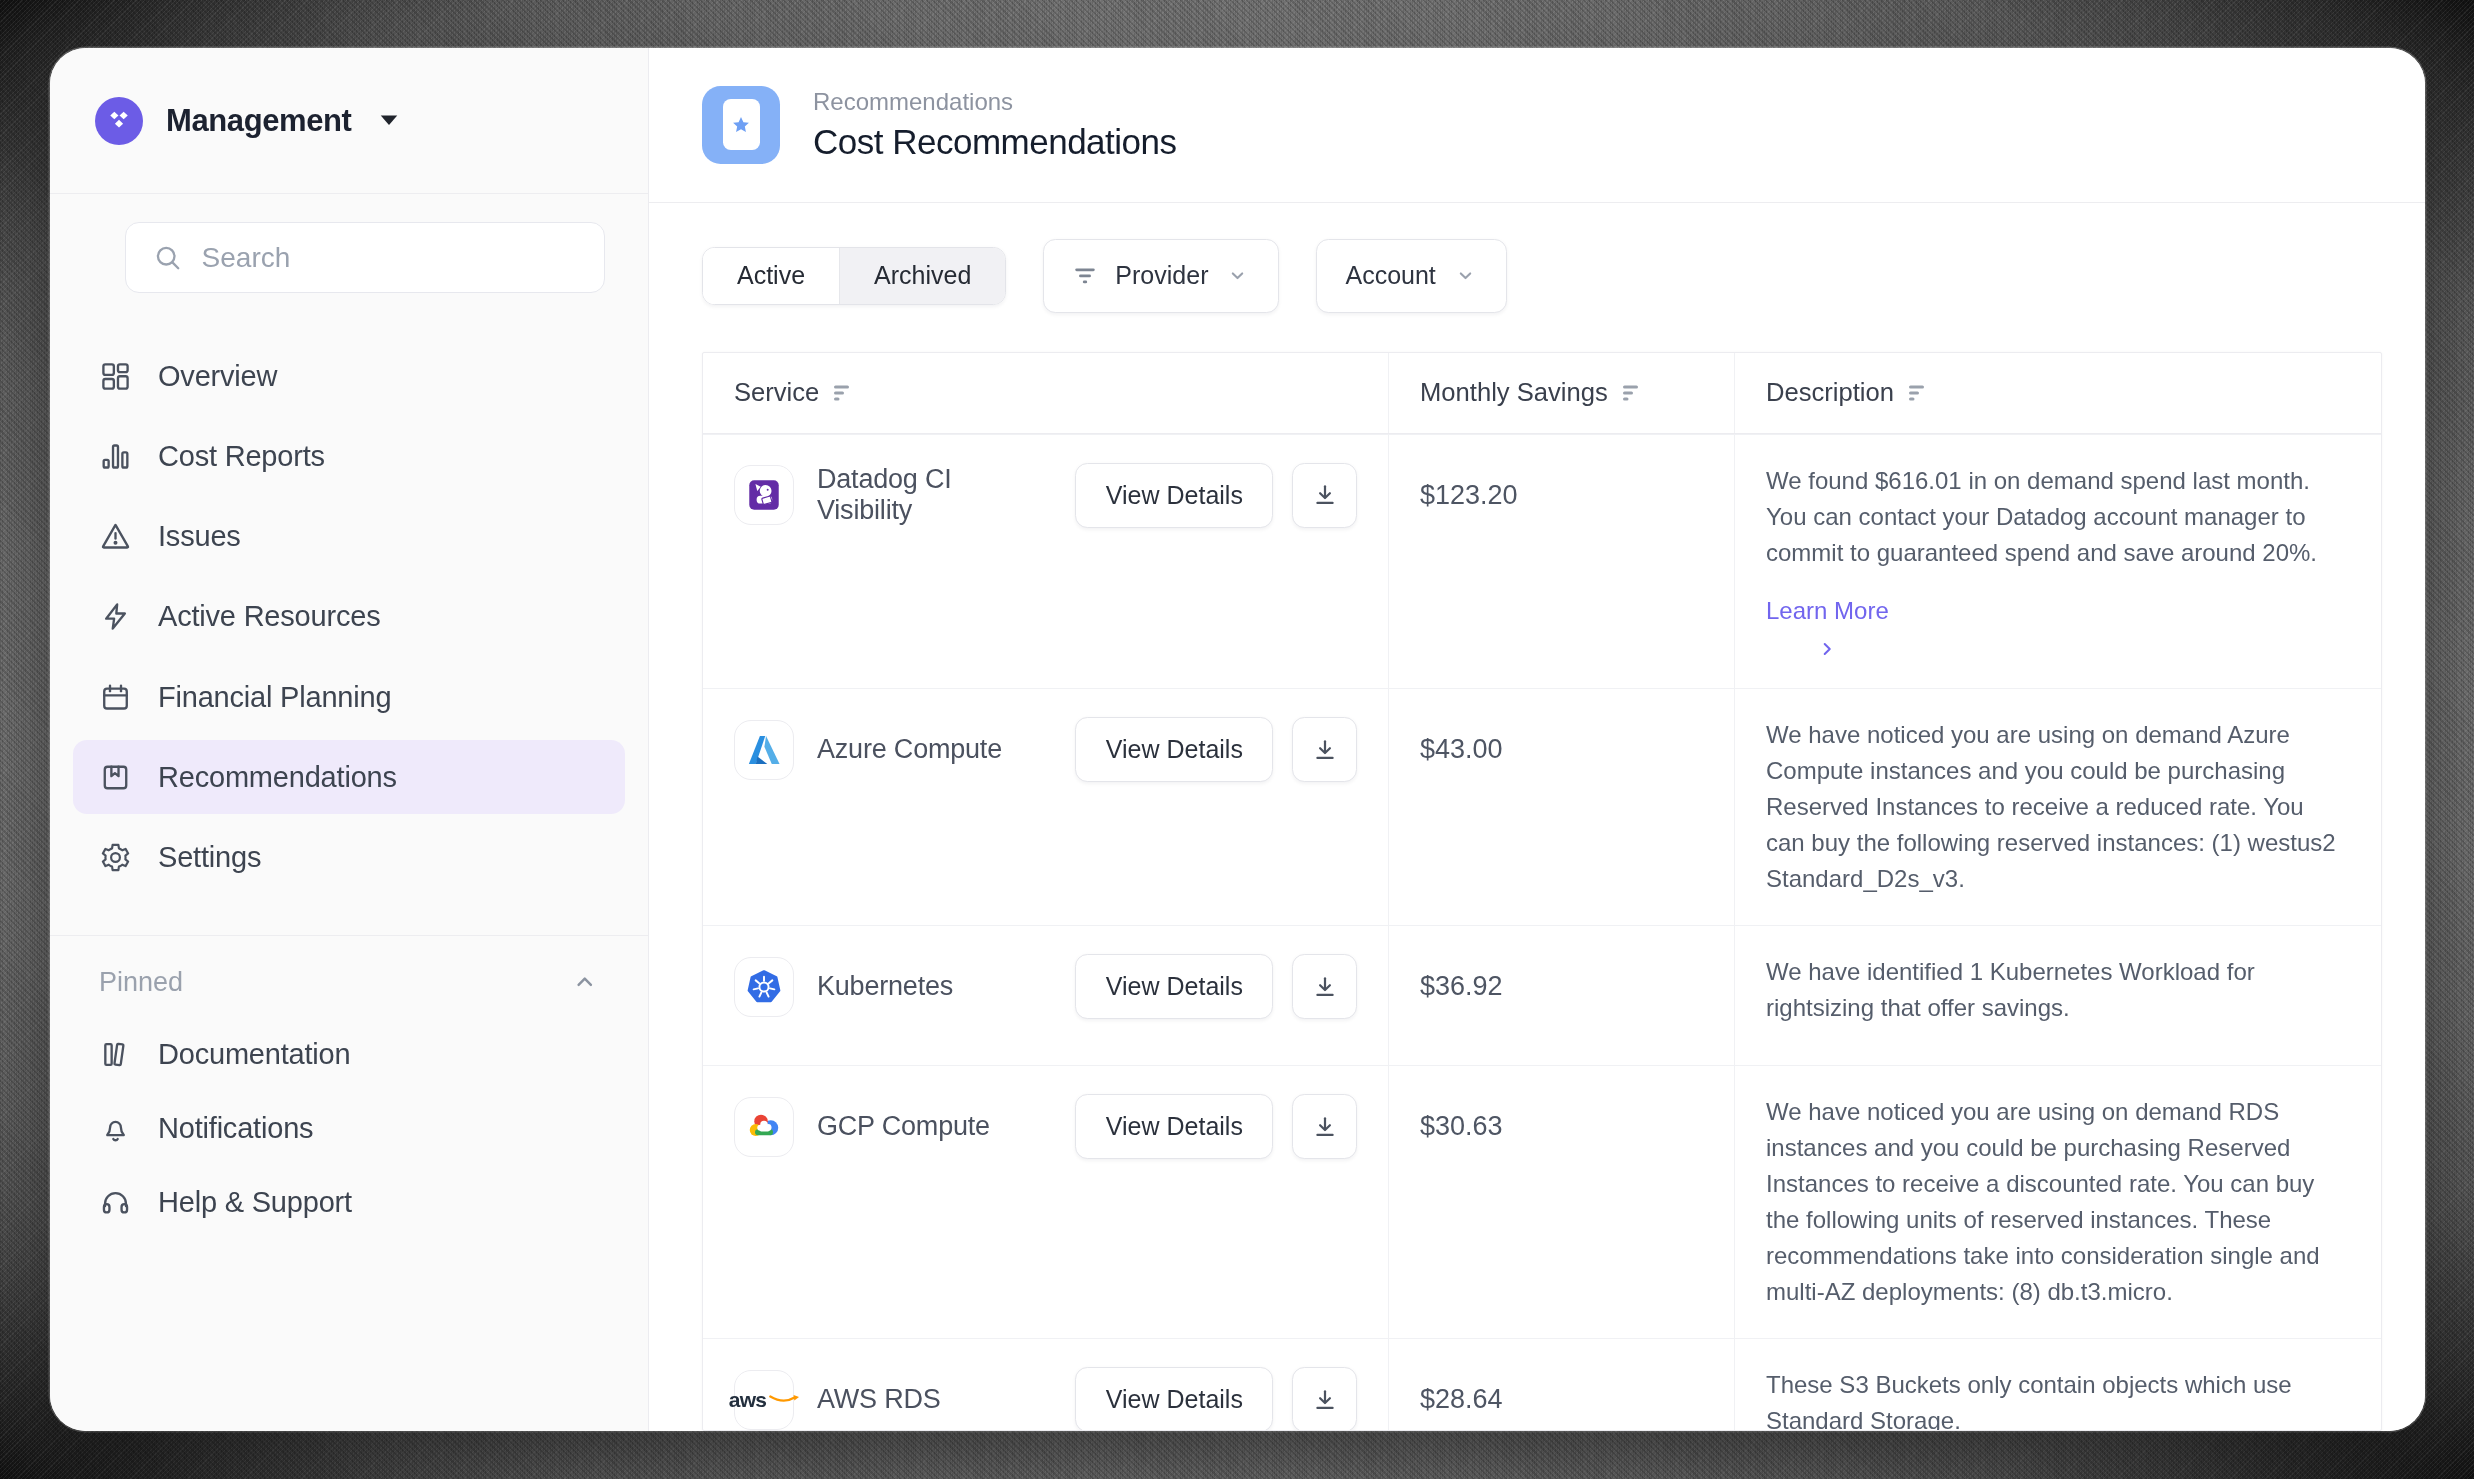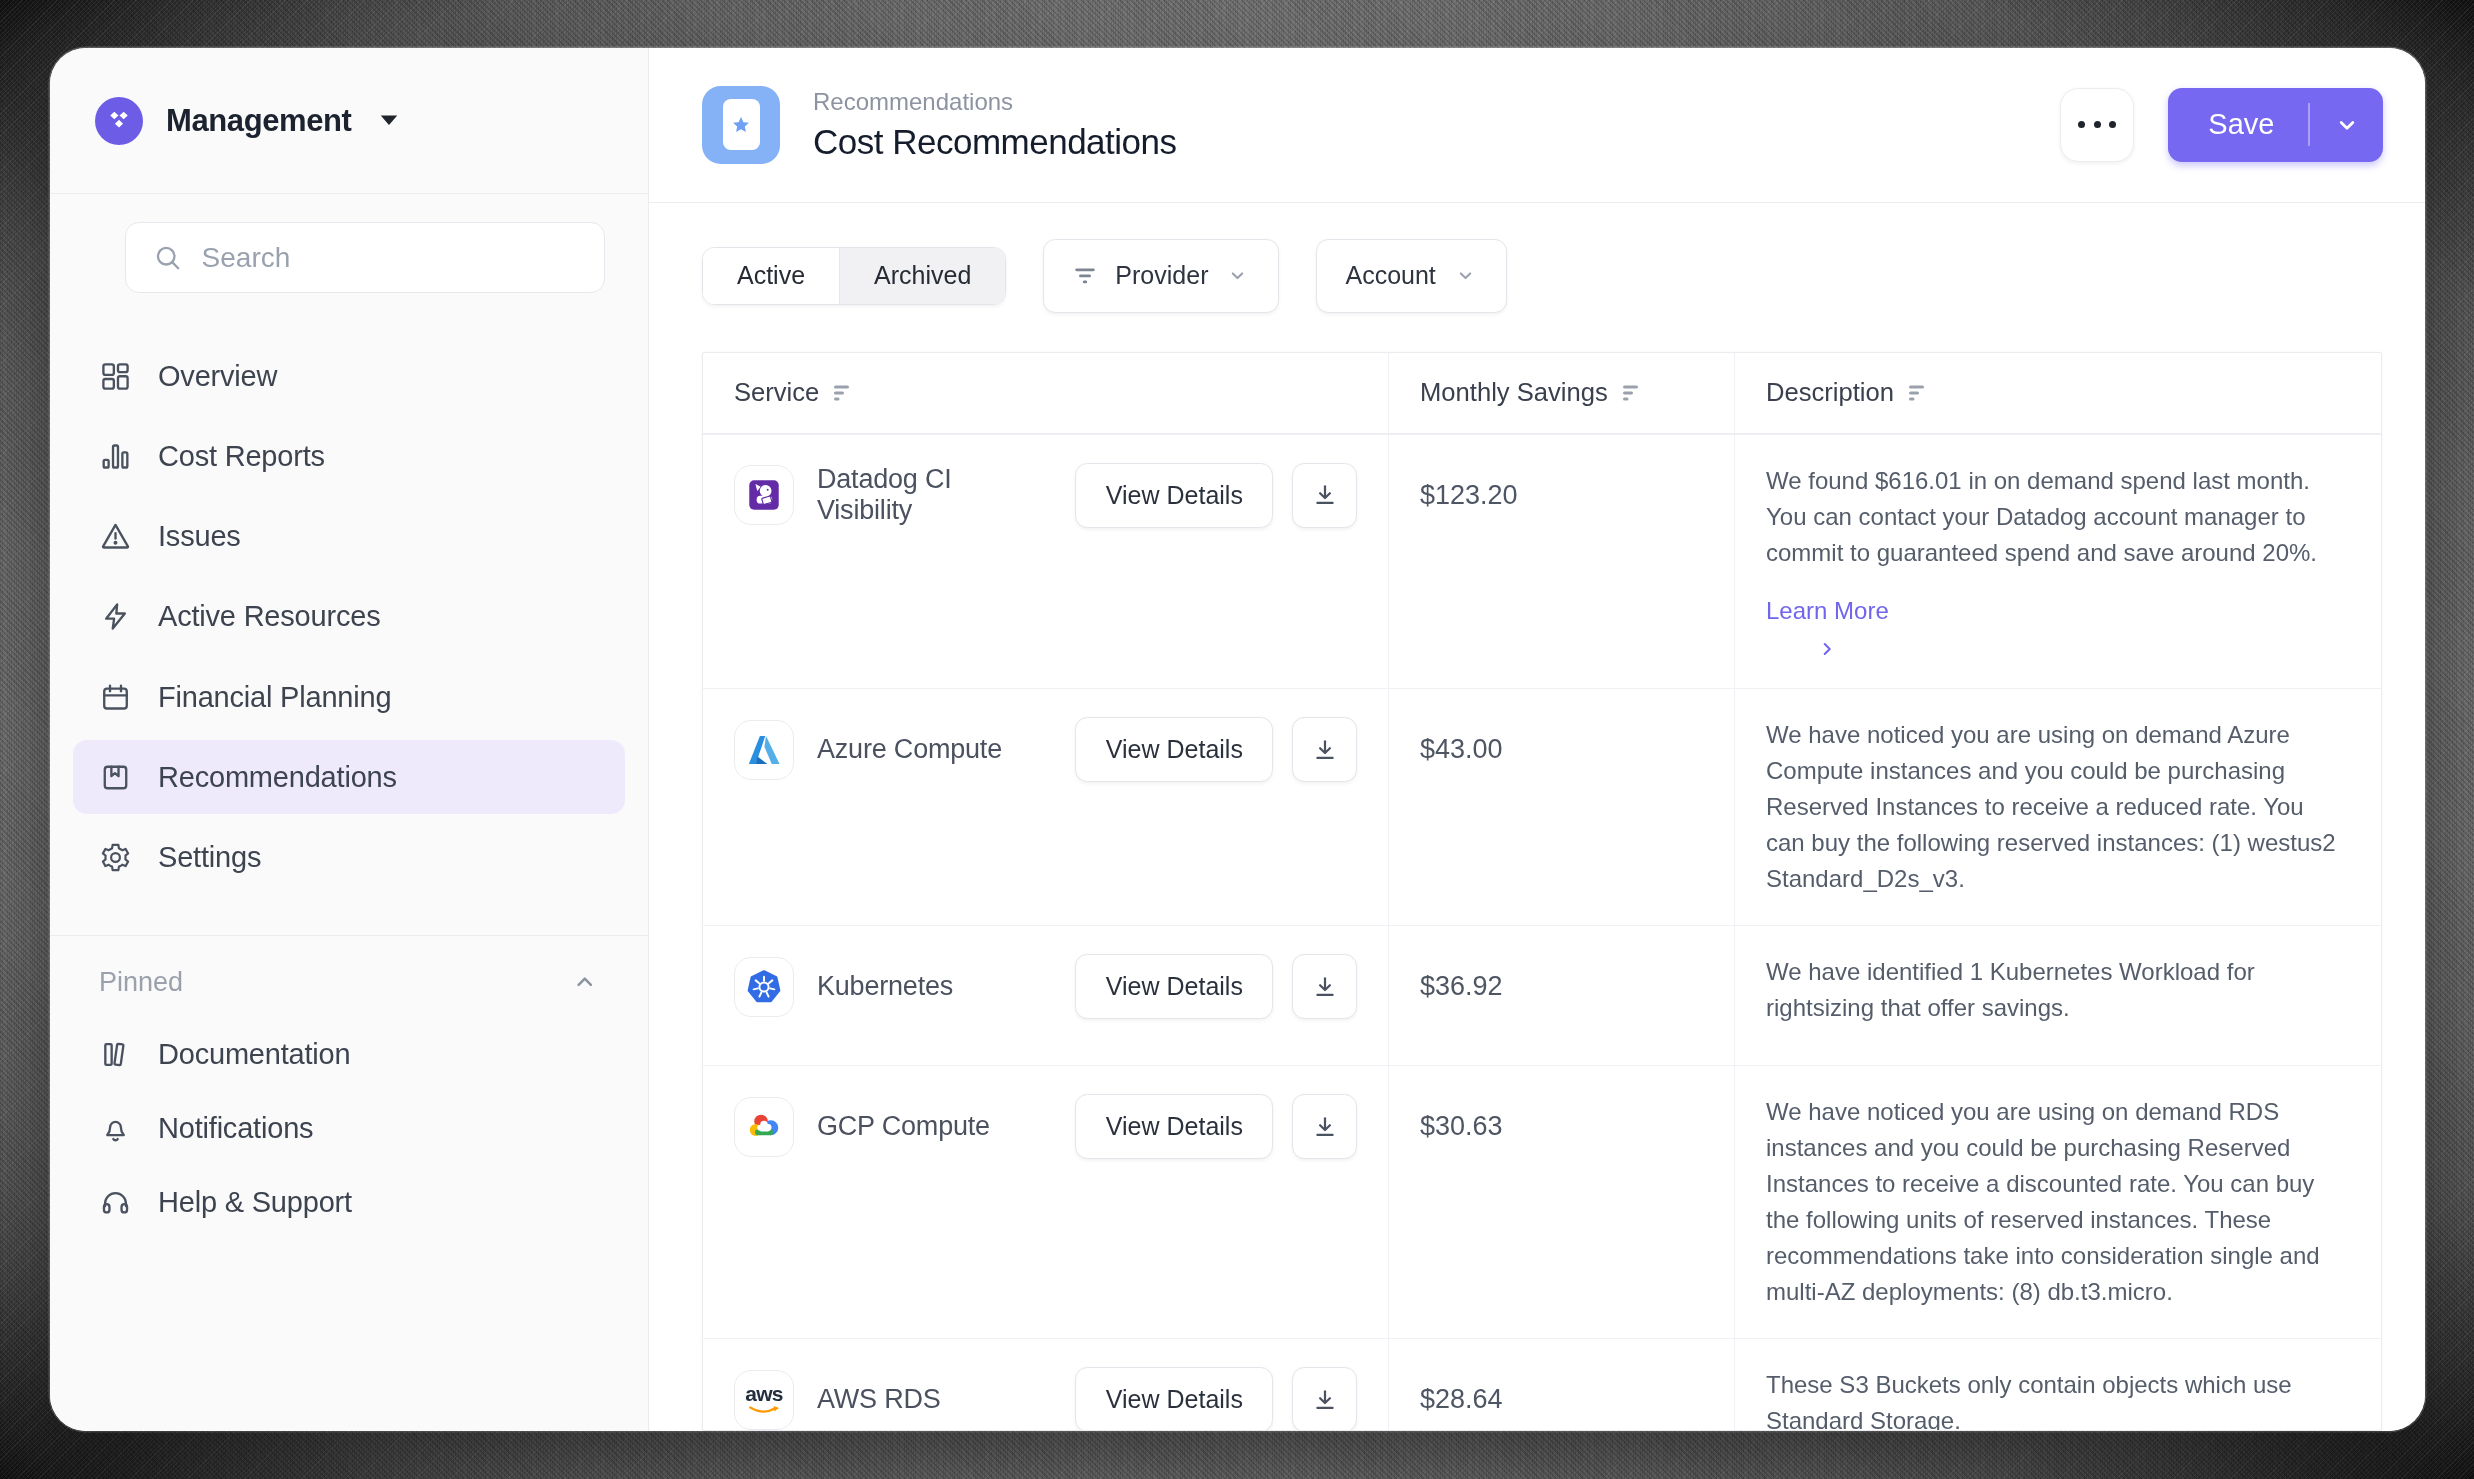--- a/index.html
+++ b/index.html
@@ -236,38 +236,20 @@
         <span class="inner">
           <svg width="20" height="20" viewBox="0 0 24 24">
               <polygon fill="#6FA0F4" points="12,2.5 14.9,8.6 21.5,9.4 16.6,13.9 17.9,20.4 12,17.1 6.1,20.4 7.4,13.9 2.5,9.4 9.1,8.6"></polygon>
             </svg>
         </span>
       </span>
       <div class="ph-titles">
         <span class="breadcrumb">Recommendations</span>
         <span class="page-title">Cost Recommendations</span>
       </div>
-      <div class="ph-actions">
-        <div class="more-btn">
-          <span style="display:flex;gap:8.5px;">
-              <i></i>
-              <i></i>
-              <i></i>
-            </span>
-        </div>
-        <div class="save-btn">
-          <span class="save-main">Save</span>
-          <span class="save-divider"></span>
-          <span class="save-caret">
-            <svg width="28" height="28" viewBox="0 0 24 24" fill="none" stroke="#fff" stroke-width="2.4" stroke-linecap="round" stroke-linejoin="round">
-                <path d="M7 9.8 L12 14.8 L17 9.8"></path>
-              </svg>
-          </span>
-        </div>
-      </div>
     </div>
 
     <div class="toolbar">
       <div class="segmented">
         <div class="seg">
             <span>Active</span>
           </div>
         <div class="seg archived">
             <span>Archived</span>
           </div>
@@ -477,21 +459,21 @@
             <span class="sav-cell">$30.63</span>
           </div>
         <div class="cell col-b desc-cell">
           <span>We have noticed you are using on demand RDS instances and you could be purchasing Reserved Instances to receive a discounted rate. You can buy the following units of reserved instances. These recommendations take into consideration single and multi-AZ deployments: (8) db.t3.micro.</span>
         </div>
       </div>
 
       <div class="t-row r5">
         <div class="cell svc-cell">
           <span class="svc-tile">
-            <span style="display:flex;flex-direction:column;align-items:center;gap:2px;">
+            <span style="display:flex;flex-direction:row;align-items:center;gap:2px;">
               <span class="aws-word">aws</span>
               <svg width="31" height="9.3" viewBox="0 0 40 12">
                   <path d="M3 2 Q20 12 35 3" fill="none" stroke="#FF9900" stroke-width="3" stroke-linecap="round"></path>
                   <polygon points="33,0 40,2.5 34,7" fill="#FF9900"></polygon>
                 </svg>
             </span>
           </span>
           <span class="svc-name">AWS RDS</span>
           <span class="svc-actions">
             <button class="vd-btn">View Details</button>

